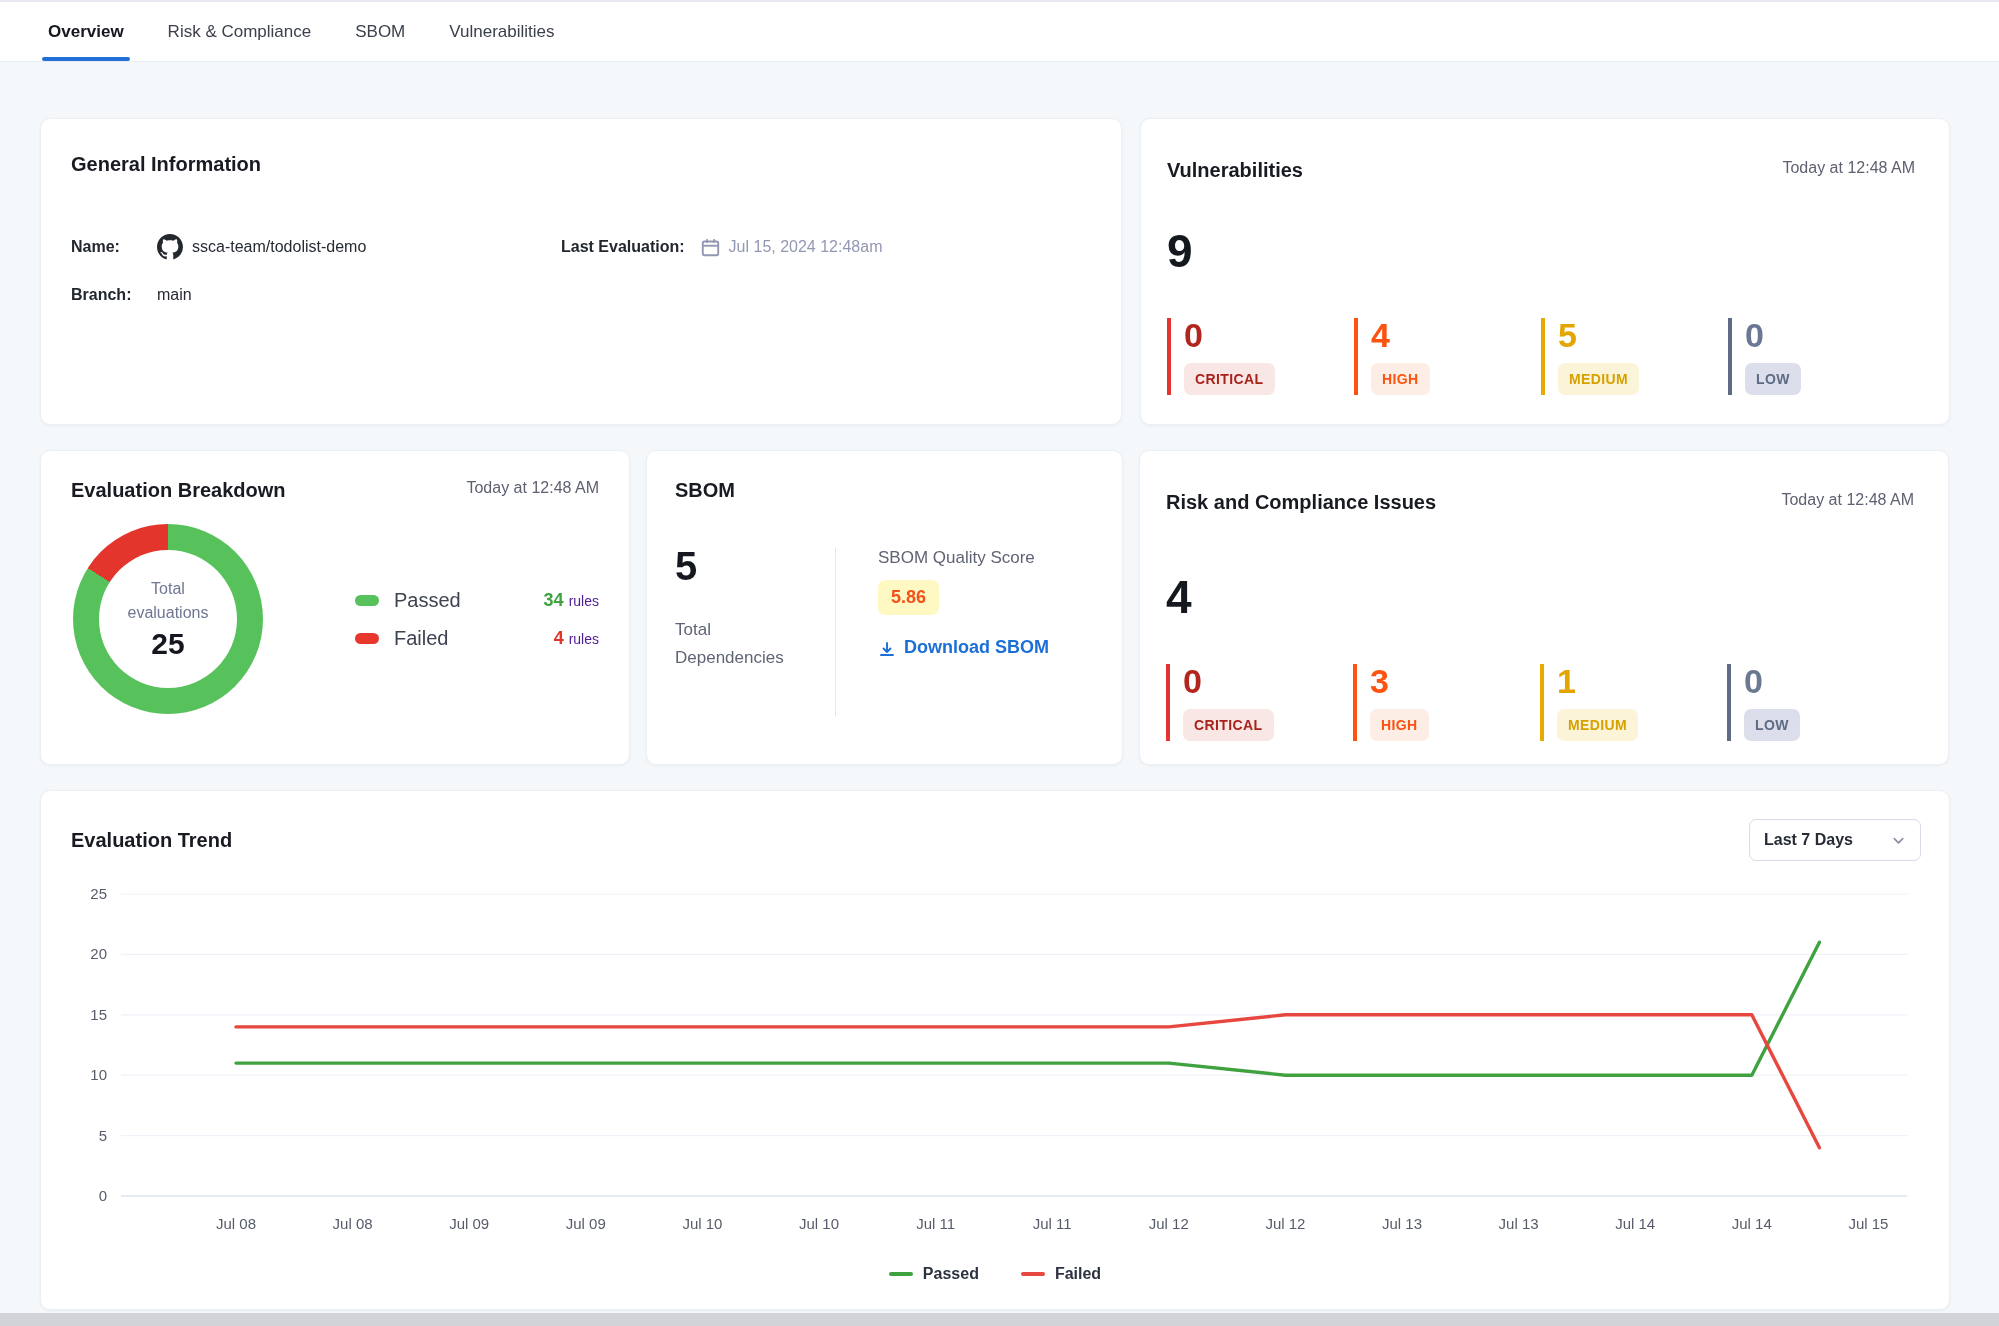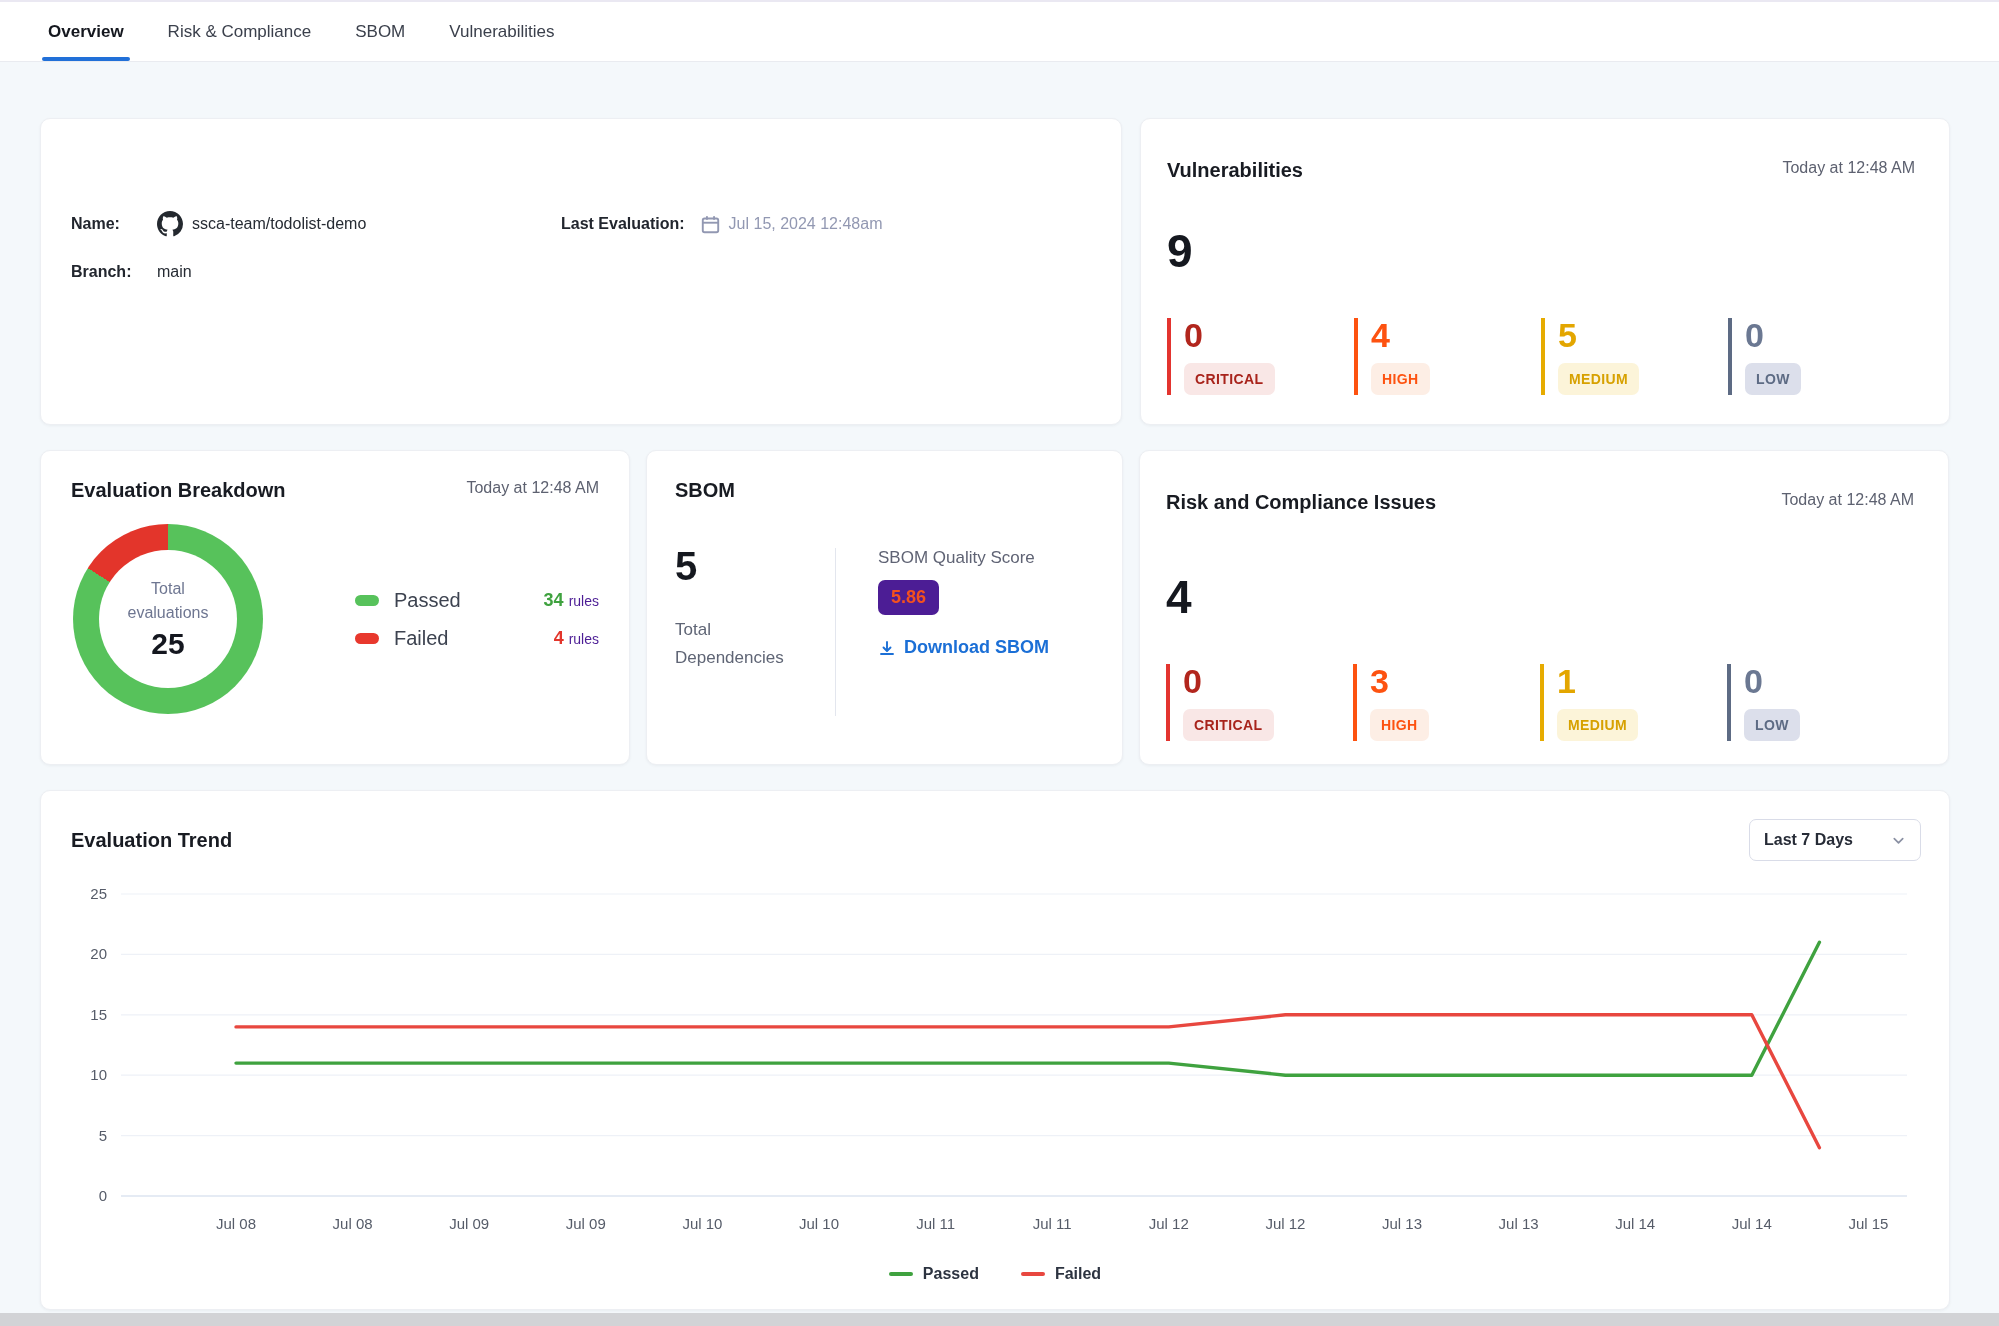--- a/index.html
+++ b/index.html
@@ -75,23 +75,23 @@
   .sb { padding:28px 28px 0 28px; }
   .sb-body { display:flex; margin-top:44px; }
   .sb-left { width:160px; }
   .sb-total { font-size:40px; font-weight:bold; color:#15181f; line-height:1; }
   .sb-total-label { margin-top:30px; font-size:17px; color:#5f6575; line-height:1.65; width:120px; }
   .sb-div { width:1px; background:#e3e6ee; height:168px; margin-top:2px; }
   .sb-right { margin-left:42px; padding-top:2px; }
   .sb-score-label { font-size:17px; color:#5f6374; }
   .sb-score {
     display:inline-block; margin-top:12px; padding:7px 13px; border-radius:7px;
-    background:#4c1d95; color:#f4511e; font-size:18px; font-weight:bold;
-  }
-  .sb-link { display:flex; align-items:center; gap:8px; margin-top:22px; color:#1b6fd6; font-size:18px; font-weight:bold; cursor:pointer; }
+    background:#fef9c3; color:#f4511e; font-size:18px; font-weight:bold;
+  }
+  .sb-link { display:flex; align-items:flex-end; gap:8px; margin-top:22px; color:#1b6fd6; font-size:18px; font-weight:bold; cursor:pointer; }
   
   .tr-head { display:flex; justify-content:space-between; align-items:center; padding:26px 28px 0 30px; height:72px; }
   .dropdown {
     display:flex; align-items:center; justify-content:space-between; width:172px; height:42px;
     border:1px solid #d9dce8; border-radius:7px; background:#fff; padding:0 14px; cursor:pointer;
   }
   .dropdown-label { font-size:16px; font-weight:bold; color:#262b36;text-align:center; }
   svg.trend { display:block; margin-top:8px; }
   .tr-legend { display:flex; justify-content:center; gap:42px; margin-top:2px; }
   .tr-leg-item { display:flex; align-items:center; gap:10px; }
@@ -109,20 +109,23 @@
   <div class="tab">Risk &amp; Compliance</div>
   <div class="tab">SBOM</div>
   <div class="tab">Vulnerabilities</div>
 </div>
 
 <div class="content">
 
   <div class="row row1">
 
     <div class="card r1 gi">
+      <div class="card-head">
+        <div class="card-title">General Information</div>
+      </div>
       <div class="gi-rows">
         <div class="gi-row">
           <div class="gi-group first">
             <div class="gi-label">Name:</div>
             <div class="gi-value">
               <span class="icon">
                 <svg width="26" height="26" viewBox="0 0 16 16" fill="#24292f">
                     <path d="M8 0C3.58 0 0 3.58 0 8c0 3.54 2.29 6.53 5.47 7.59.4.07.55-.17.55-.38 0-.19-.01-.82-.01-1.49-2.01.37-2.53-.49-2.69-.94-.09-.23-.48-.94-.82-1.13-.28-.15-.68-.52-.01-.53.63-.01 1.08.58 1.23.82.72 1.21 1.87.87 2.33.66.07-.52.28-.87.51-1.07-1.78-.2-3.64-.89-3.64-3.95 0-.87.31-1.59.82-2.15-.08-.2-.36-1.02.08-2.12 0 0 .67-.21 2.2.82.64-.18 1.32-.27 2-.27s1.36.09 2 .27c1.53-1.04 2.2-.82 2.2-.82.44 1.1.16 1.92.08 2.12.51.56.82 1.27.82 2.15 0 3.07-1.87 3.75-3.65 3.95.29.25.54.73.54 1.48 0 1.07-.01 1.93-.01 2.2 0 .21.15.46.55.38A8.01 8.01 0 0 0 16 8c0-4.42-3.58-8-8-8z"></path>
                   </svg>
               </span>

